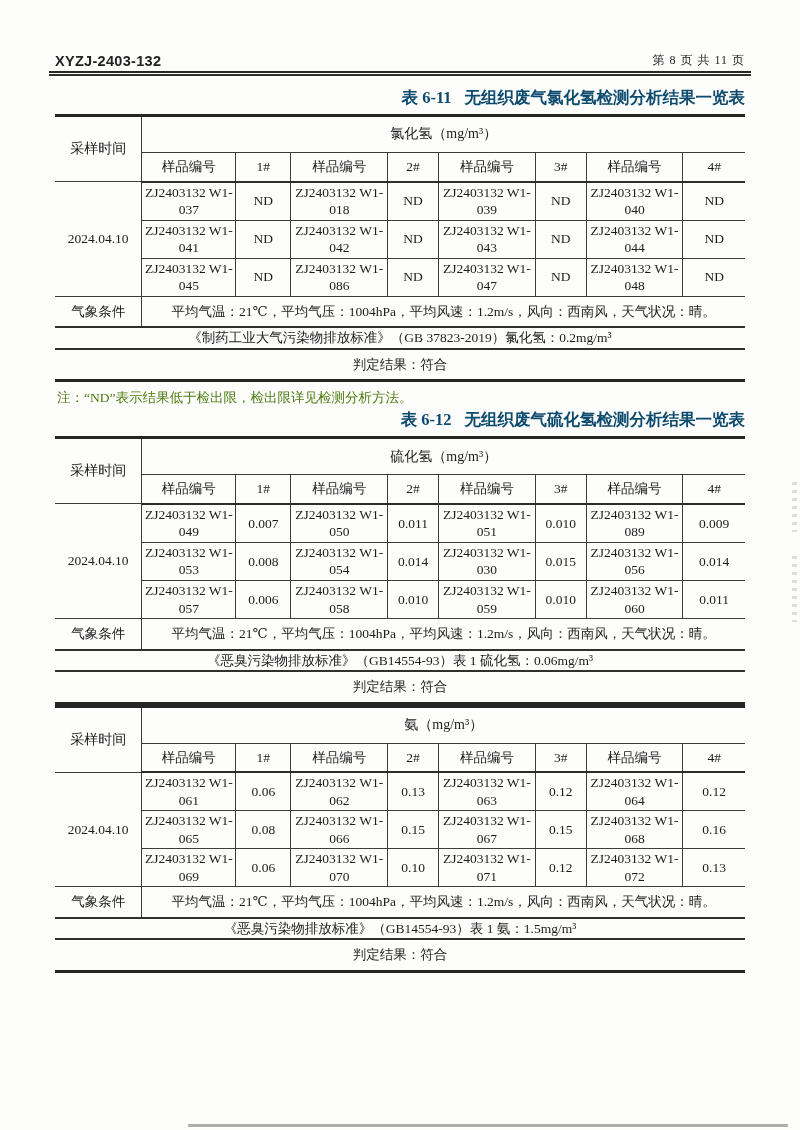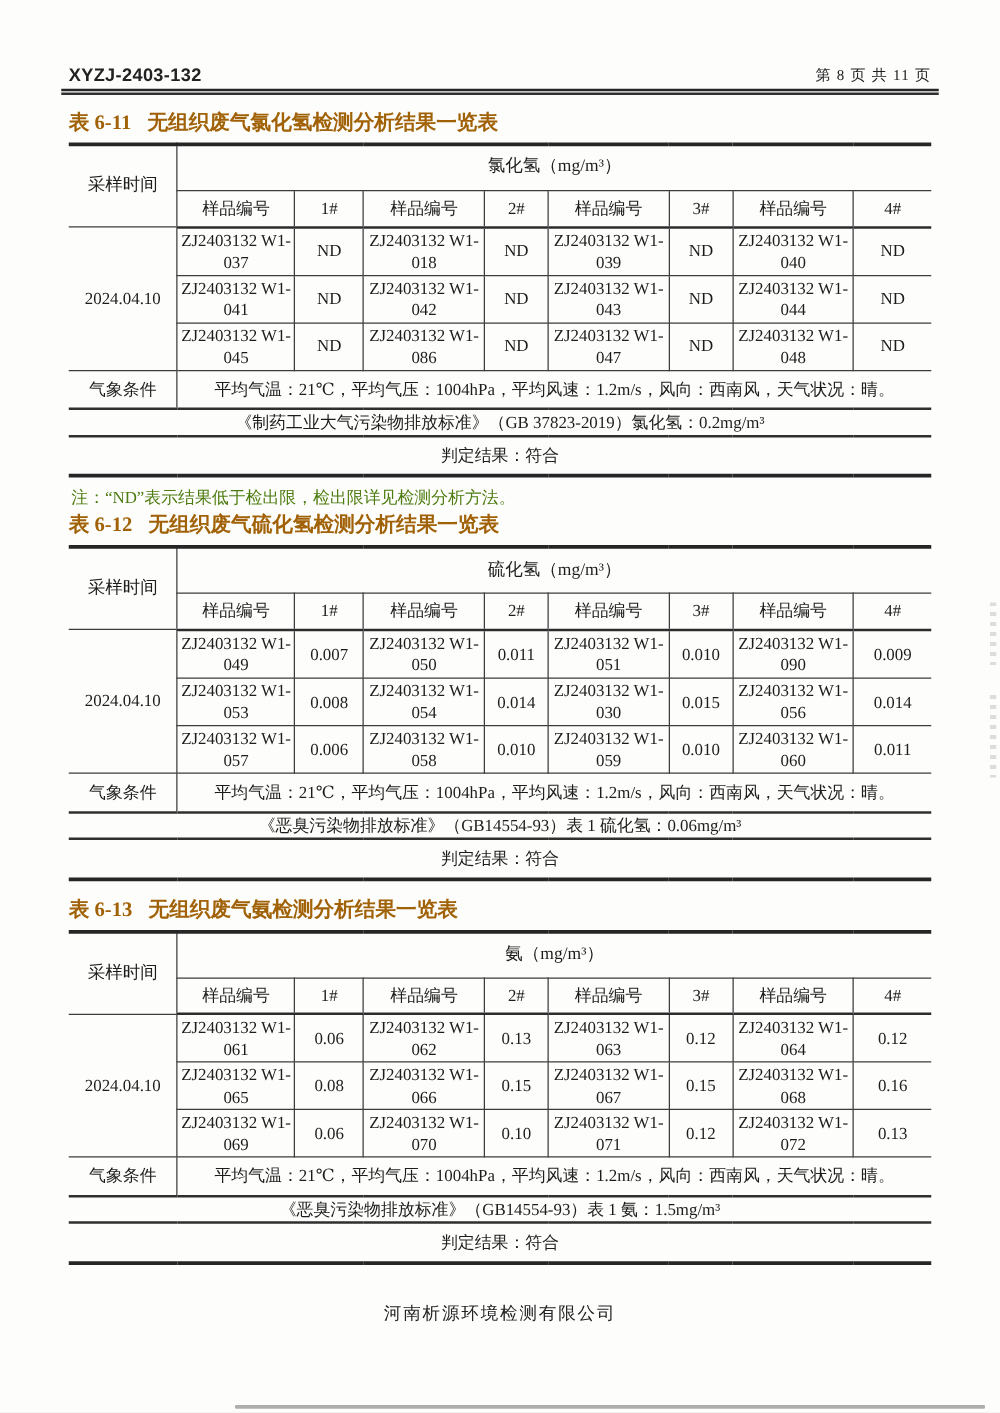--- a/index.html
+++ b/index.html
@@ -30,22 +30,22 @@
   .page-info { font-size:12px; color:#222; letter-spacing:1px; }
   .hdr-rule {
     height:5px; margin:2px -6px 0 -6px;
     border-top:2px solid #262626;
     border-bottom:2px solid #303030;
   }
 
   
   .tbl-title {
     margin:11px 0 5px 0;
-    text-align:left;
-    font-size:16.5px; font-weight:700; color:#a16207;
+    text-align:right;
+    font-size:16.5px; font-weight:700; color:#0c4a6e;
   }
   .tbl-title .no { margin-right:13px; }
   .mt-lg { margin-top:12px; }
   .mt-sm { margin-top:2px; }
 
   
   table.grid {
     width:100%;
     border-collapse:collapse;
     table-layout:fixed;
@@ -208,21 +208,21 @@
         <td>4#</td>
       </tr>
       <tr class="r-data">
         <td rowspan="3">2024.04.10</td>
         <td>ZJ2403132 W1-049</td>
         <td>0.007</td>
         <td>ZJ2403132 W1-050</td>
         <td>0.011</td>
         <td>ZJ2403132 W1-051</td>
         <td>0.010</td>
-        <td>ZJ2403132 W1-090</td>
+        <td>ZJ2403132 W1-089</td>
         <td>0.009</td>
       </tr>
       <tr class="r-data">
         <td>ZJ2403132 W1-053</td>
         <td>0.008</td>
         <td>ZJ2403132 W1-054</td>
         <td>0.014</td>
         <td>ZJ2403132 W1-030</td>
         <td>0.015</td>
         <td>ZJ2403132 W1-056</td>
@@ -244,23 +244,20 @@
       </tr>
       <tr class="r-standard">
         <td colspan="9">《恶臭污染物排放标准》（GB14554-93）表 1 硫化氢：0.06mg/m³</td>
       </tr>
       <tr class="r-verdict">
         <td colspan="9">判定结果：符合</td>
       </tr>
     </tbody>
       </table>
 
-    <div class="tbl-title mt-lg">
-      <span class="no">表 6-13</span><span>无组织废气氨检测分析结果一览表</span>
-    </div>
     <table class="grid">
       <colgroup>
         <col style="width:12.6%">
           <col style="width:13.6%">
           <col style="width:8%">
         <col style="width:14%">
           <col style="width:7.4%">
           <col style="width:14%">
         <col style="width:7.4%">
           <col style="width:14%">
@@ -318,19 +315,18 @@
       </tr>
       <tr class="r-standard">
         <td colspan="9">《恶臭污染物排放标准》（GB14554-93）表 1 氨：1.5mg/m³</td>
       </tr>
       <tr class="r-verdict">
         <td colspan="9">判定结果：符合</td>
       </tr>
     </tbody>
       </table>
 
-    <div class="footer">河南析源环境检测有限公司</div>
   </div>
 
   <div class="bleed-a"></div>
   <div class="bleed-b"></div>
   <div class="scan-bottom"></div>
 </div>
 
 </body></html>

